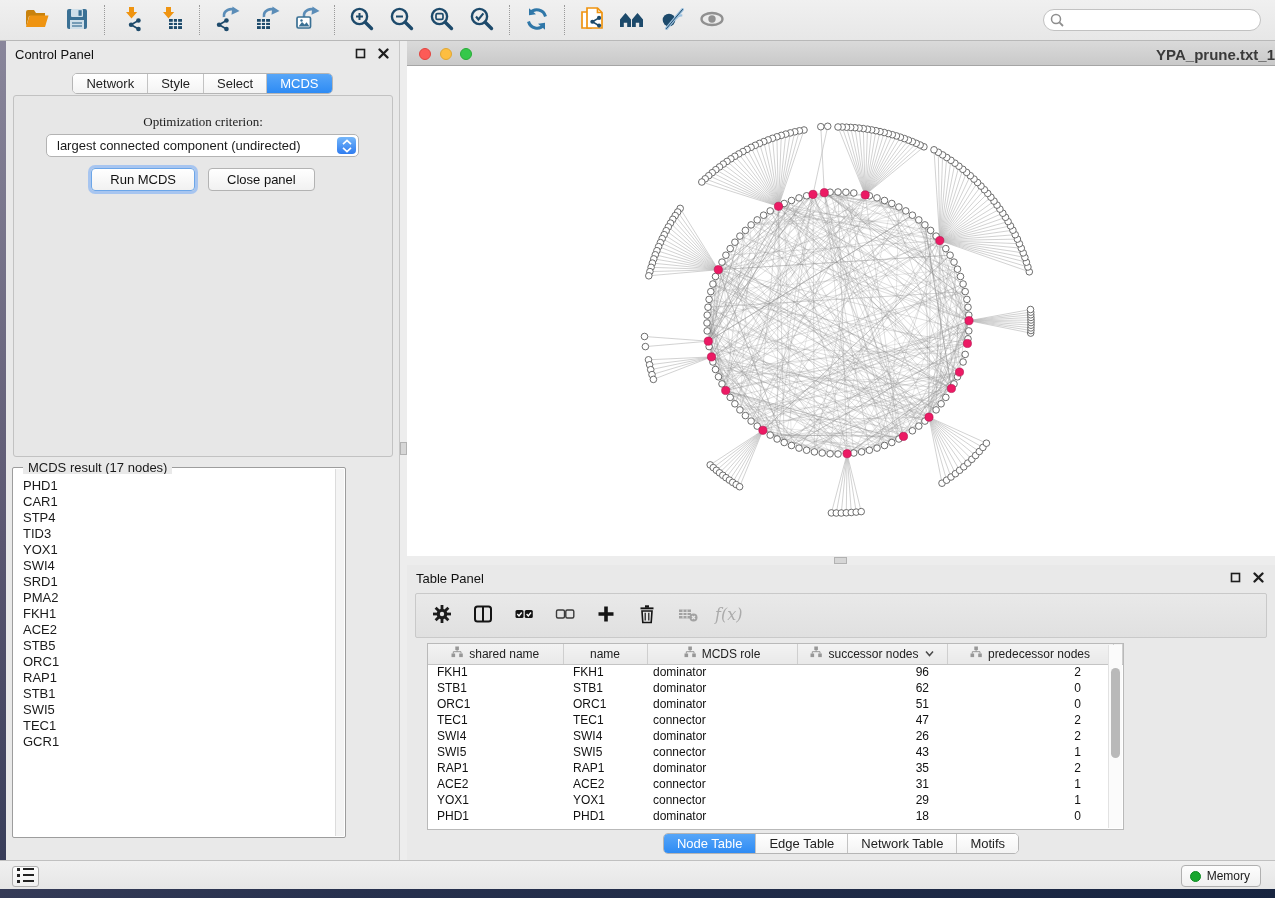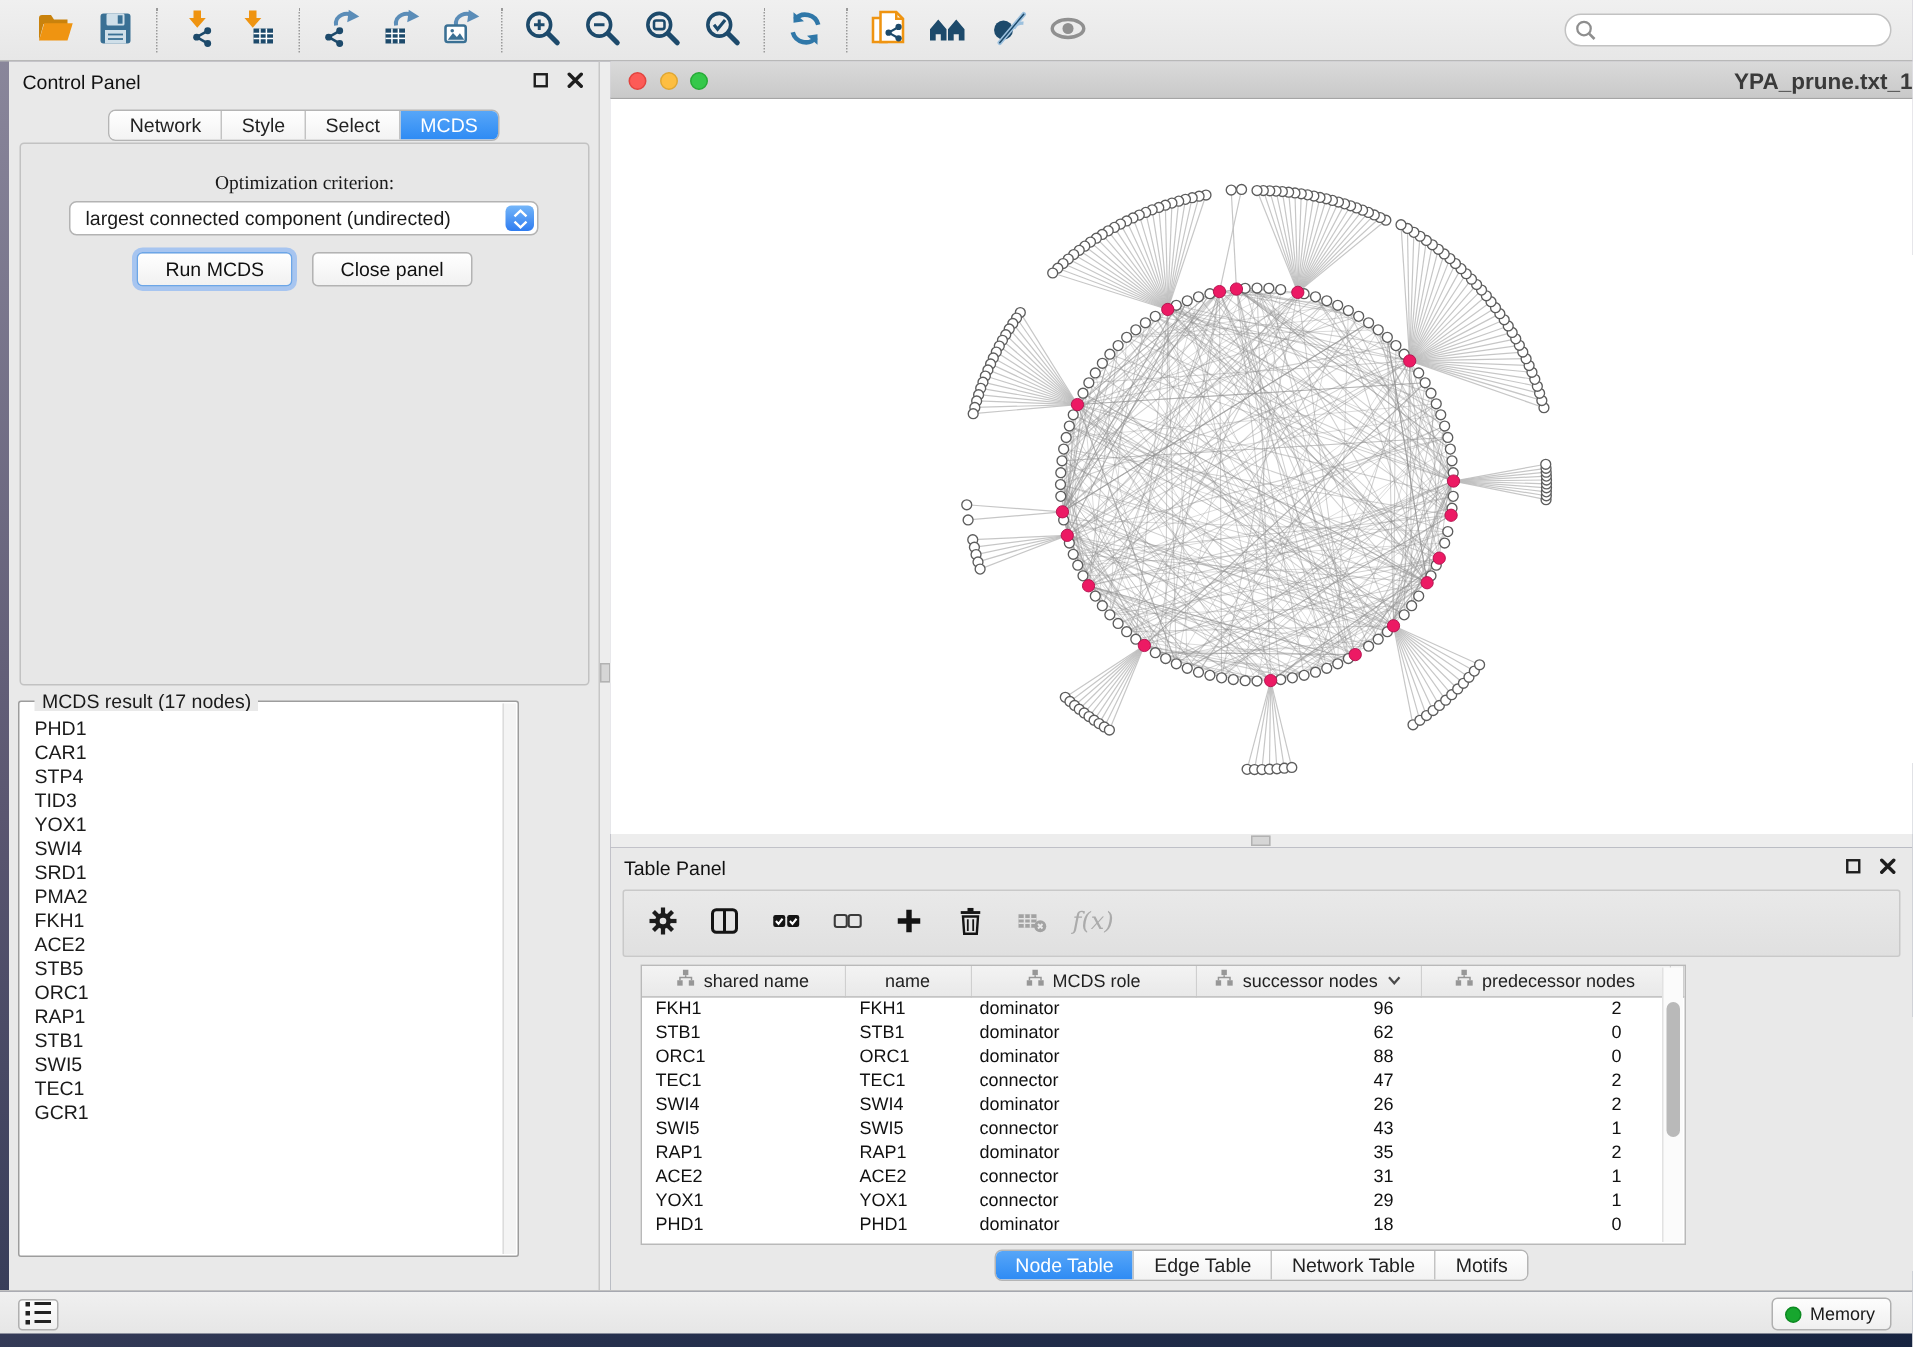--- a/index.html
+++ b/index.html
@@ -1379,21 +1379,21 @@
               <td>STB1</td>
               <td>dominator</td>
               <td>62</td>
               <td>0</td>
               <td></td>
             </tr>
             <tr>
               <td>ORC1</td>
               <td>ORC1</td>
               <td>dominator</td>
-              <td>88</td>
+              <td>51</td>
               <td>0</td>
               <td></td>
             </tr>
             <tr>
               <td>TEC1</td>
               <td>TEC1</td>
               <td>connector</td>
               <td>47</td>
               <td>2</td>
               <td></td>

